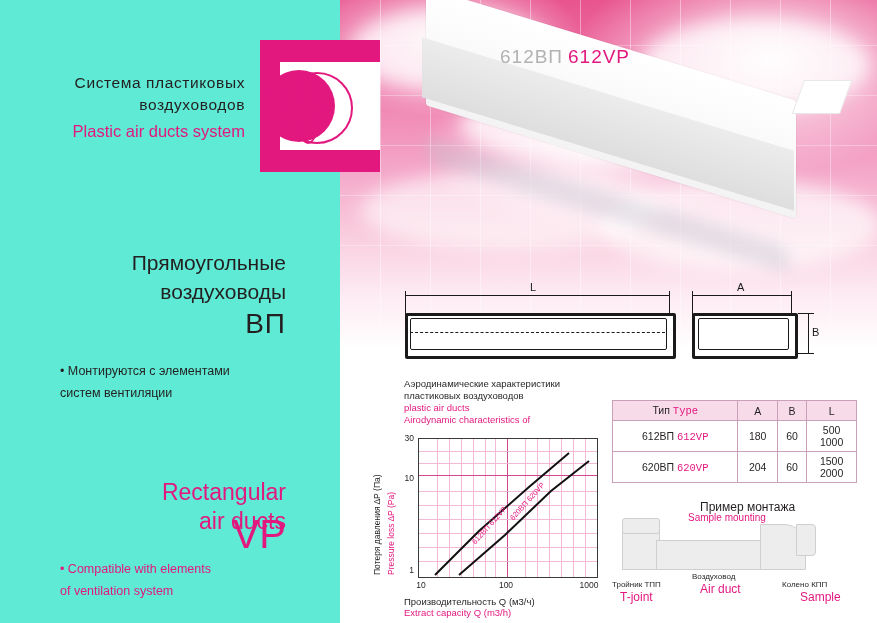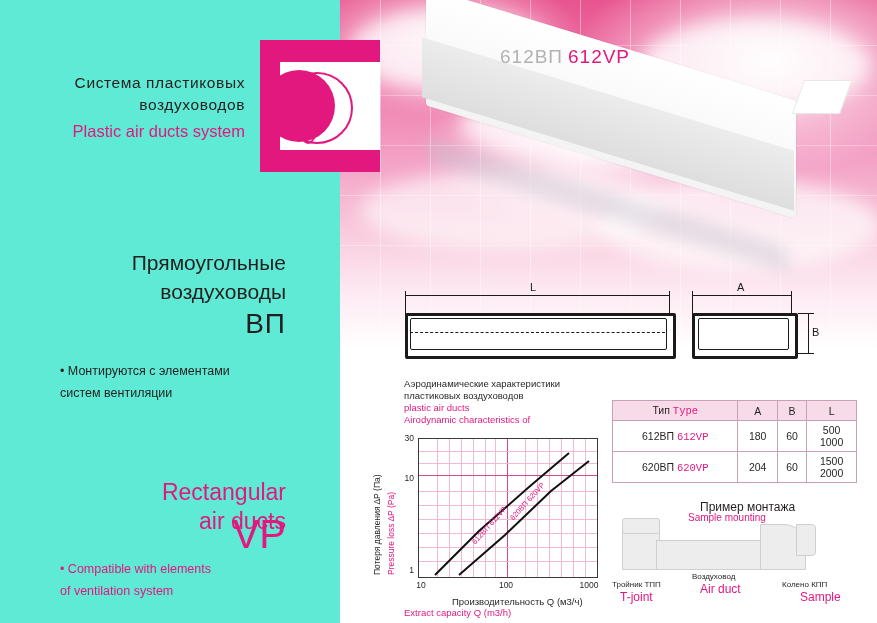--- a/index.html
+++ b/index.html
@@ -74,21 +74,21 @@
   .chart-box{position:absolute;left:418px;top:438px;width:178px;height:138px;border:1px solid #3a3a3a;background:#fff;}
   .gl{position:absolute;background:#f2b9d4;}
   .gl-strong{position:absolute;background:#cf4a92;}
   .curve{position:absolute;left:0;top:0;width:178px;height:138px;}
   .ylab{position:absolute;left:376px;top:455px;width:14px;font-size:8.5px;color:#231f20;
         transform:rotate(-90deg);transform-origin:left top;white-space:nowrap;}
   .ylab2{position:absolute;left:390px;top:455px;width:14px;font-size:8.5px;color:#e2187f;
         transform:rotate(-90deg);transform-origin:left top;white-space:nowrap;}
   .ytick{position:absolute;font-size:8.5px;color:#231f20;text-align:right;width:22px;}
   .xtick{position:absolute;font-size:8.5px;color:#231f20;text-align:center;width:30px;}
-  .xlab-ru{position:absolute;left:404px;top:596px;font-size:9.5px;color:#231f20;margin-left:48px;}
+  .xlab-ru{position:absolute;left:404px;top:596px;font-size:9.5px;color:#231f20;}
   .xlab-en{position:absolute;left:404px;top:607px;font-size:9.5px;color:#e2187f;}
   .curve-lbl{position:absolute;font-size:7.5px;color:#e2187f;white-space:nowrap;}
 
   
   .tbl{position:absolute;left:612px;top:400px;width:245px;border-collapse:collapse;font-size:10.5px;}
   .tbl td,.tbl th{border:1px solid #c9a0b8;text-align:center;padding:3px 2px;color:#231f20;font-weight:normal;}
   .tbl thead td{background:#f7dbe8;}
   .tbl .tru{color:#231f20;}
   .tbl .ten{color:#e2187f;font-family:Liberation Mono, monospace;}
   .tbl .lcell{line-height:12px;}

